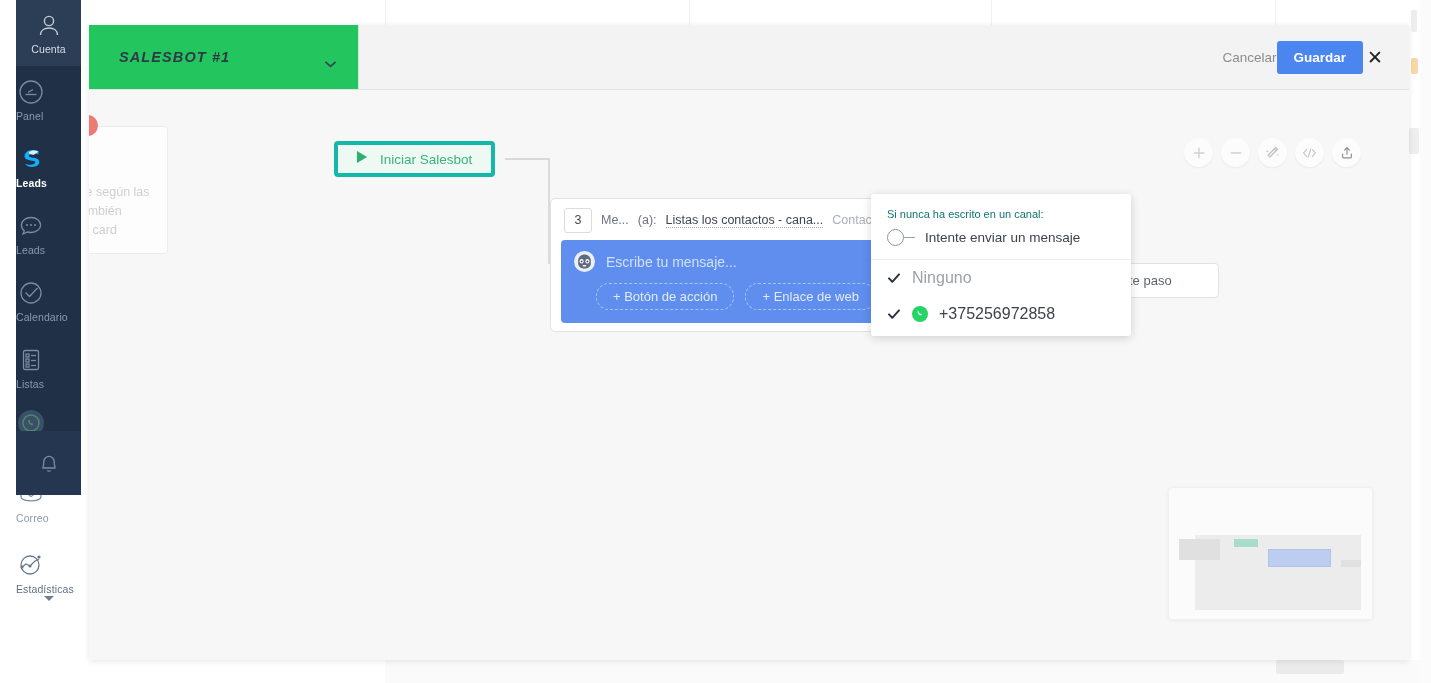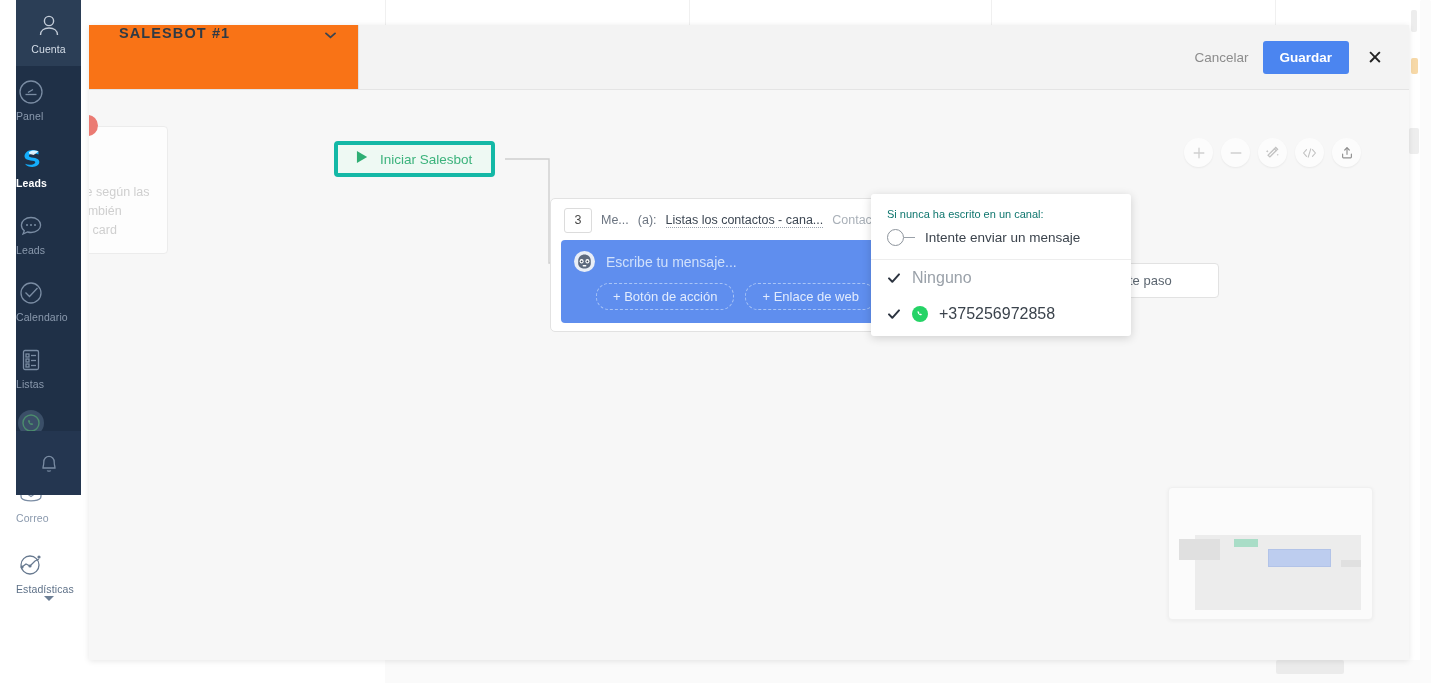--- a/index.html
+++ b/index.html
@@ -96,39 +96,39 @@
   #modal-header {
     position: relative;
     height: 65px;
     background: #f3f3f3;
     border-bottom: 1px solid #e4e4e4;
     display: flex; align-items: stretch;
   }
   #bot-selector {
     width: 270px;
     border-right: 1px solid #e0e0e0;
-    display: flex; align-items: flex-start;
+    display: flex; align-items: center;
     padding: 0 22px 0 30px;
     justify-content: space-between;
     cursor: pointer;
-    background: #f97316;
+    background: #22c55e;
+    font-style: italic;
   }
   #bot-title {
     font-size: 14.5px;
     font-weight: bold;
     letter-spacing: 1.1px;
     color: #2f3a45;
   }
   .chev {
     width: 11px; height: 7px;
   }
   #header-actions {
     margin-left: auto;
     display: flex; align-items: center;
-    gap: 14px;
     padding-right: 22px;
   }
   #cancel-btn {
     font-size: 13.5px;
     color: #8c8c8c;
     cursor: pointer;
   }
   #save-btn {
     background: #4b85f0;
     color: #ffffff;

